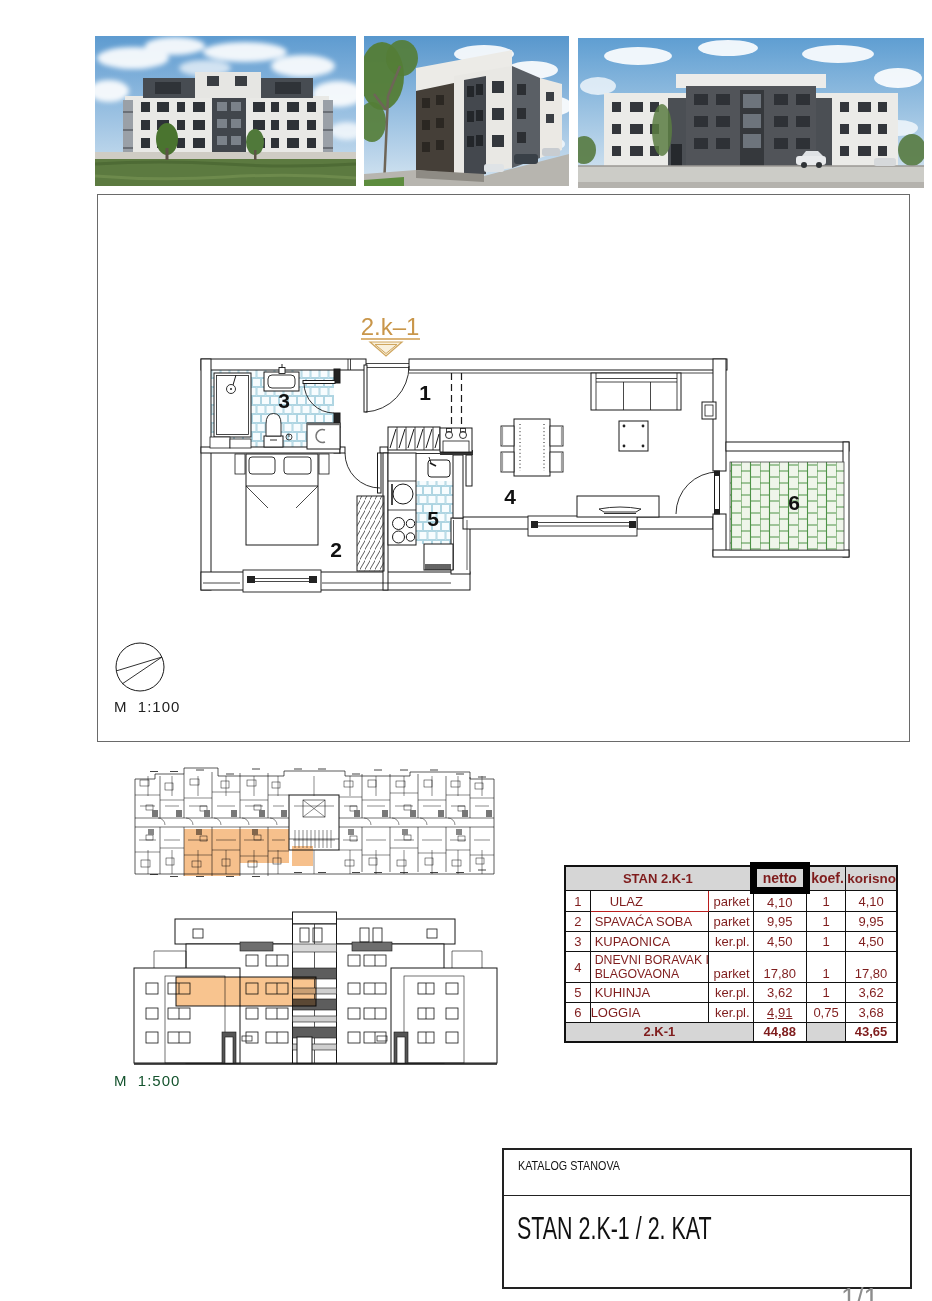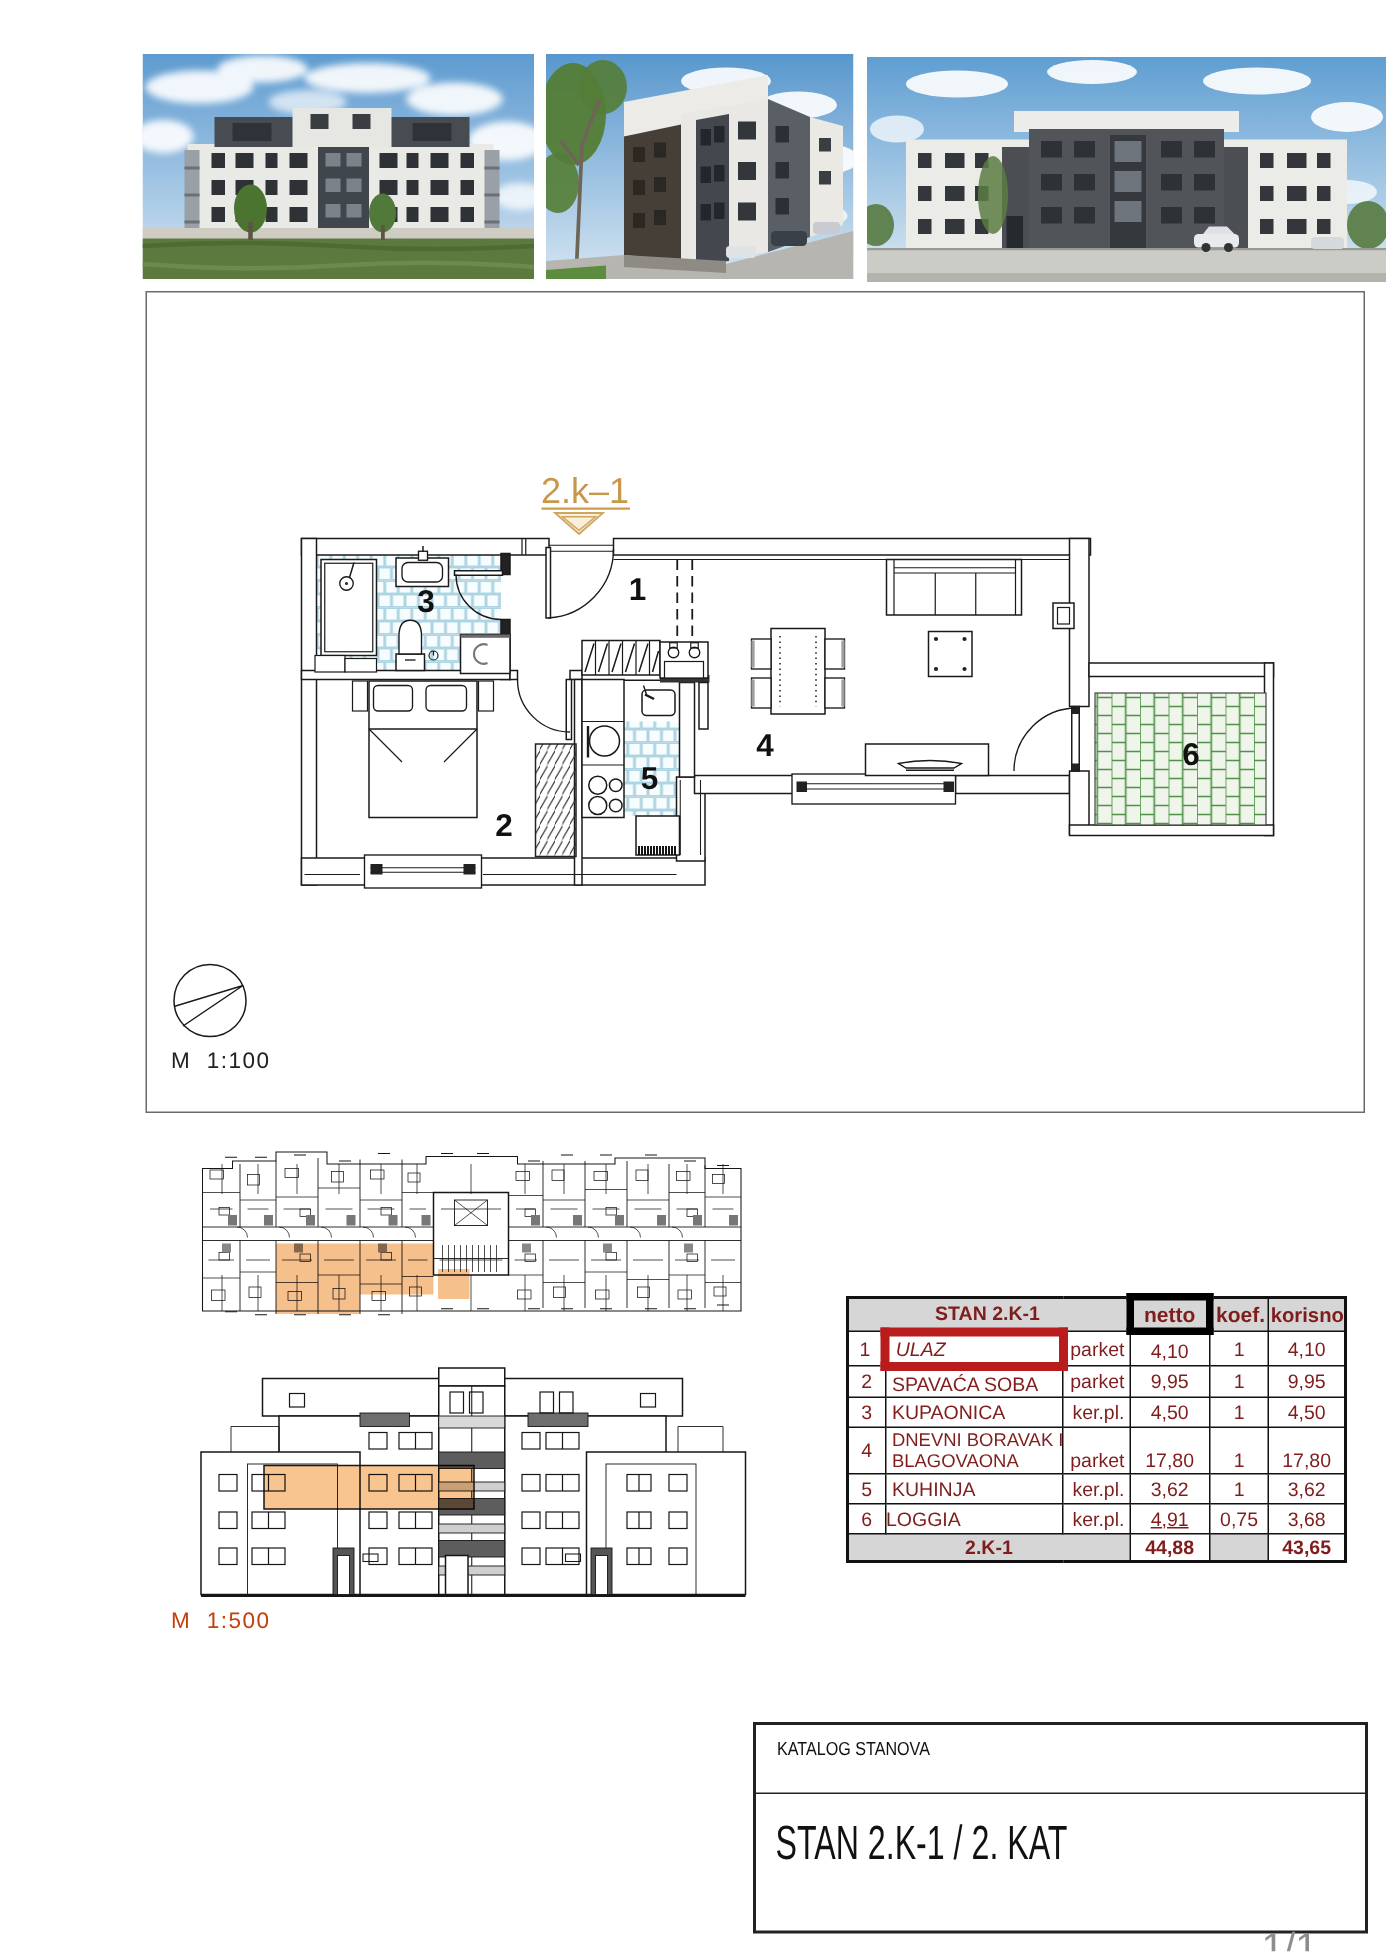--- a/index.html
+++ b/index.html
@@ -711,41 +711,41 @@
 
 <rect x="242" y="1036" width="10" height="5" stroke-width="0.7"></rect>
 <rect x="377" y="1036" width="10" height="5" stroke-width="0.7"></rect>
 
 <rect x="176" y="977" width="140" height="29" fill="#f5ad64" fill-opacity="0.72" style="mix-blend-mode:multiply"></rect>
 
 <line x1="134" y1="1064" x2="497" y2="1064" stroke-width="1.4"></line>
 </g>
 </svg>
 
-<div class="abs" style="left:114px;top:1072px;font-size:15px;color:#c2410c;letter-spacing:1px;">M&nbsp; 1:500</div>
+<div class="abs" style="left:114px;top:1072px;font-size:15px;color:#14532d;letter-spacing:1px;">M&nbsp; 1:500</div>
 
 <table class="abs" style="left:564px;top:862px;width:334px;border-collapse:collapse;border:2px solid #111;font-family:'Liberation Sans',sans-serif;font-size:13px;color:#7f1d1d;table-layout:fixed;">
 <colgroup>
         <col style="width:25px">
         <col style="width:118px">
         <col style="width:44px">
         <col style="width:53px">
         <col style="width:39px">
         <col style="width:51px">
       </colgroup>
 <tbody>
         <tr style="height:21px;background:#d6d6d6;font-weight:bold;">
 <td colspan="3" style="border:1px solid #111;text-align:center;">STAN 2.K-1</td>
-<td style="border:5px solid #000000;text-align:center;font-size:14px;">netto</td>
+<td style="border:7px solid #000000;text-align:center;font-size:14px;">netto</td>
 <td style="border:1px solid #111;text-align:center;font-size:14px;">koef.</td>
 <td style="border:1px solid #111;text-align:center;font-size:13.5px;">korisno</td>
 </tr>
 <tr style="height:20px;">
 <td style="border:1px solid #111;text-align:center;">1</td>
-<td style="border:6px solid #b91c1c;padding-left:4px;font-style:italic;">ULAZ</td>
+<td style="border:1px solid #b91c1c;padding-left:19px;">ULAZ</td>
 <td style="border:1px solid #111;text-align:right;padding-right:3px;">parket</td>
 <td style="border:1px solid #111;text-align:center;">4,10</td>
 <td style="border:1px solid #111;text-align:center;">1</td>
 <td style="border:1px solid #111;text-align:center;">4,10</td>
 </tr>
 <tr style="height:20px;">
 <td style="border:1px solid #111;text-align:center;">2</td>
 <td style="border:1px solid #111;padding-left:4px;">SPAVAĆA SOBA</td>
 <td style="border:1px solid #111;text-align:right;padding-right:3px;">parket</td>
 <td style="border:1px solid #111;text-align:center;">9,95</td>

